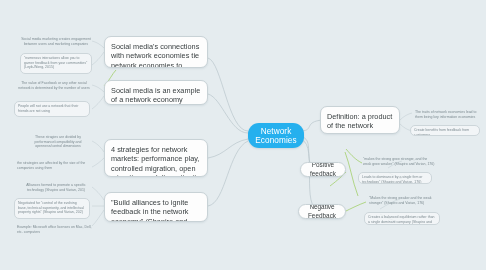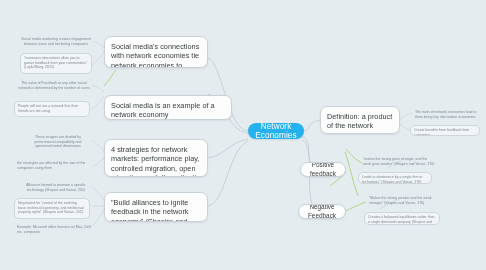--- a/index.html
+++ b/index.html
@@ -131,25 +131,25 @@
     <g fill="none" stroke="#c3ced3" stroke-width="0.55">
       <path d="M400,120 C404,116 408,114 412,113"></path>
       <path d="M400,124 C404,128 408,130 412,131"></path>
       <path d="M388,168 C394,164 398,162 402,161"></path>
       <path d="M388,172 C394,176 398,178 402,179"></path>
       <path d="M380,209 C388,204 394,201 400,199"></path>
       <path d="M380,214 C388,218 394,221 400,223"></path>
     </g>
   </svg>
 
-  <div class="root" style="left:248px; top:123px; width:56px; height:16px;">Network Economies</div>
+  <div class="root" style="left:248px; top:123px; width:56px; height:25px;">Network Economies</div>
 
   <div class="node main" style="left:104px; top:36px; width:104px; height:32px;">Social media's connections with network economies tie network economies to social media marketing</div>
 
-  <div class="node main" style="left:104px; top:95px; width:128px; height:25px;">Social media is an example of a network economy</div>
+  <div class="node main" style="left:104px; top:80px; width:104px; height:25px;">Social media is an example of a network economy</div>
 
   <div class="node main" style="left:104px; top:139px; width:104px; height:38px;">4 strategies for network markets: performance play, controlled migration, open migration, and discontinuity (Shapiro and Varian, 225)</div>
 
   <div class="node main" style="left:104px; top:192px; width:104px; height:30px;">"Build alliances to ignite feedback in the network economy" (Shapiro and Varian, 201)</div>
 
   <div class="leaf center" style="position:absolute; left:16px; top:35px; width:74px;">Social media marketing creates engagement between users and marketing companies</div>
 
   <div class="node leaf boxed" style="left:20px; top:53px; width:72px; height:21px;">"numerous interactions allow you to garner feedback from your communities" (Leyb-Wong, 2015)</div>
 
   <div class="leaf center" style="position:absolute; left:12px; top:79px; width:78px;">The value of Facebook or any other social network is determined by the number of users</div>

